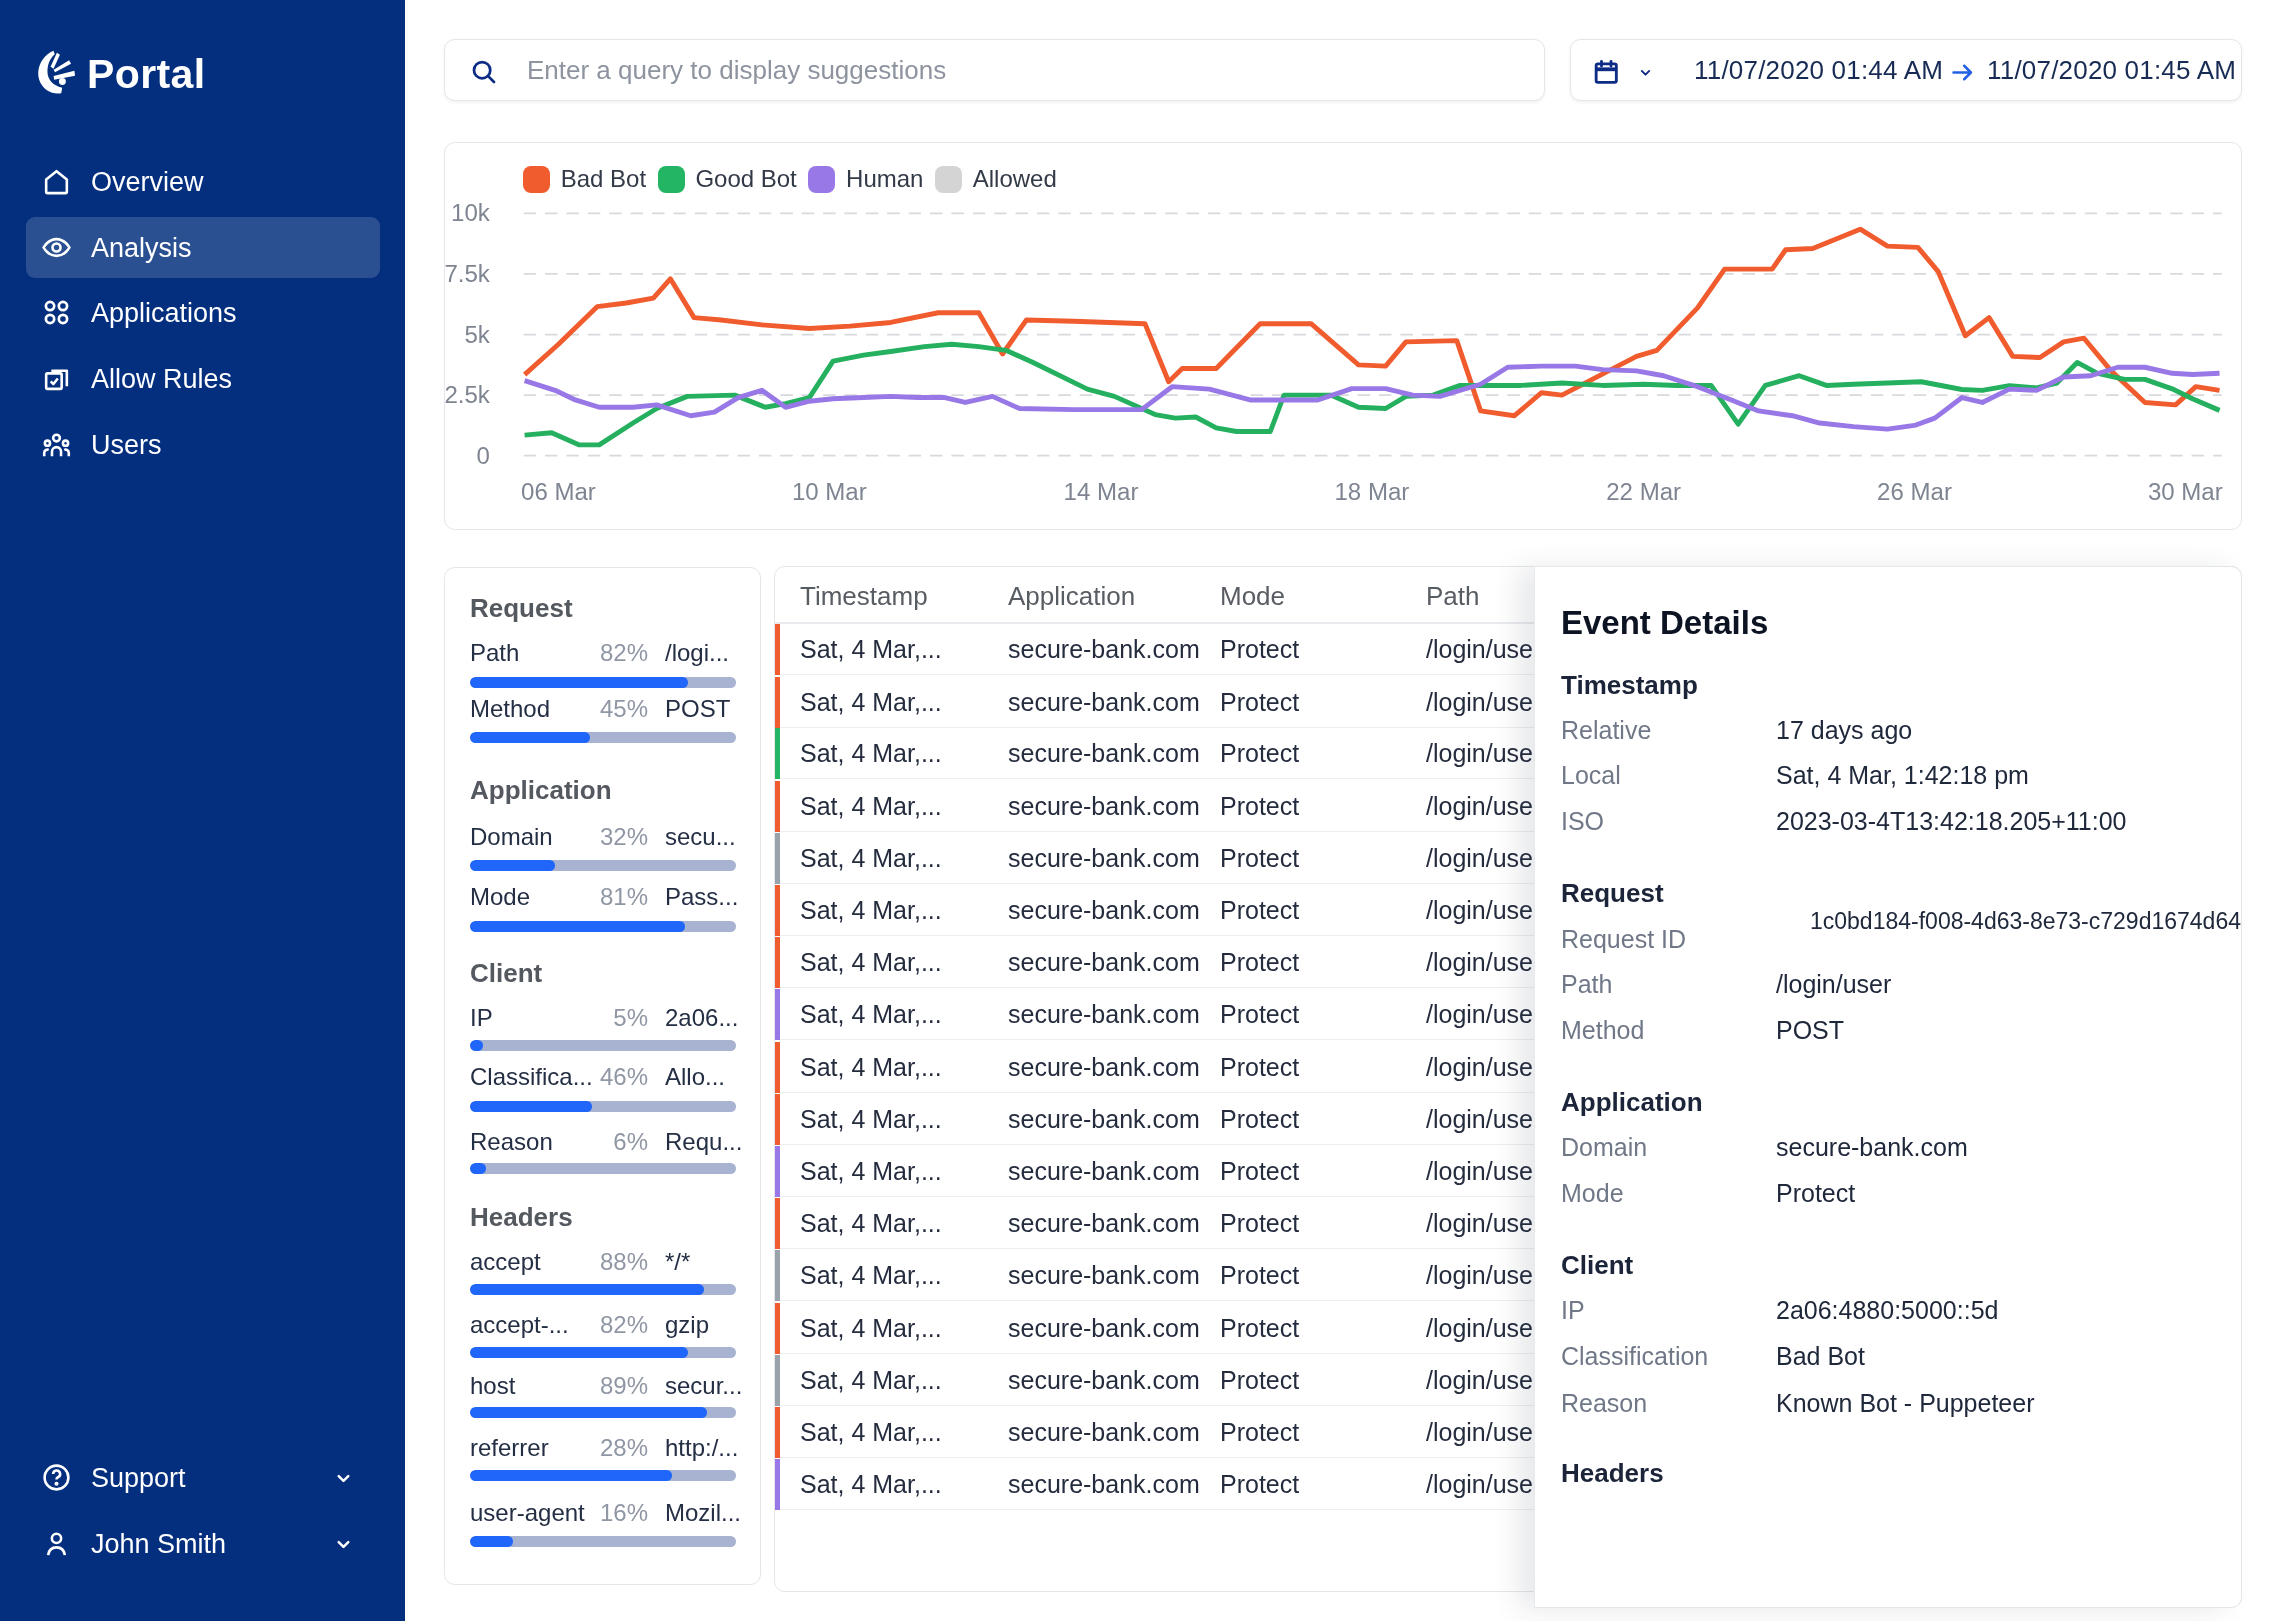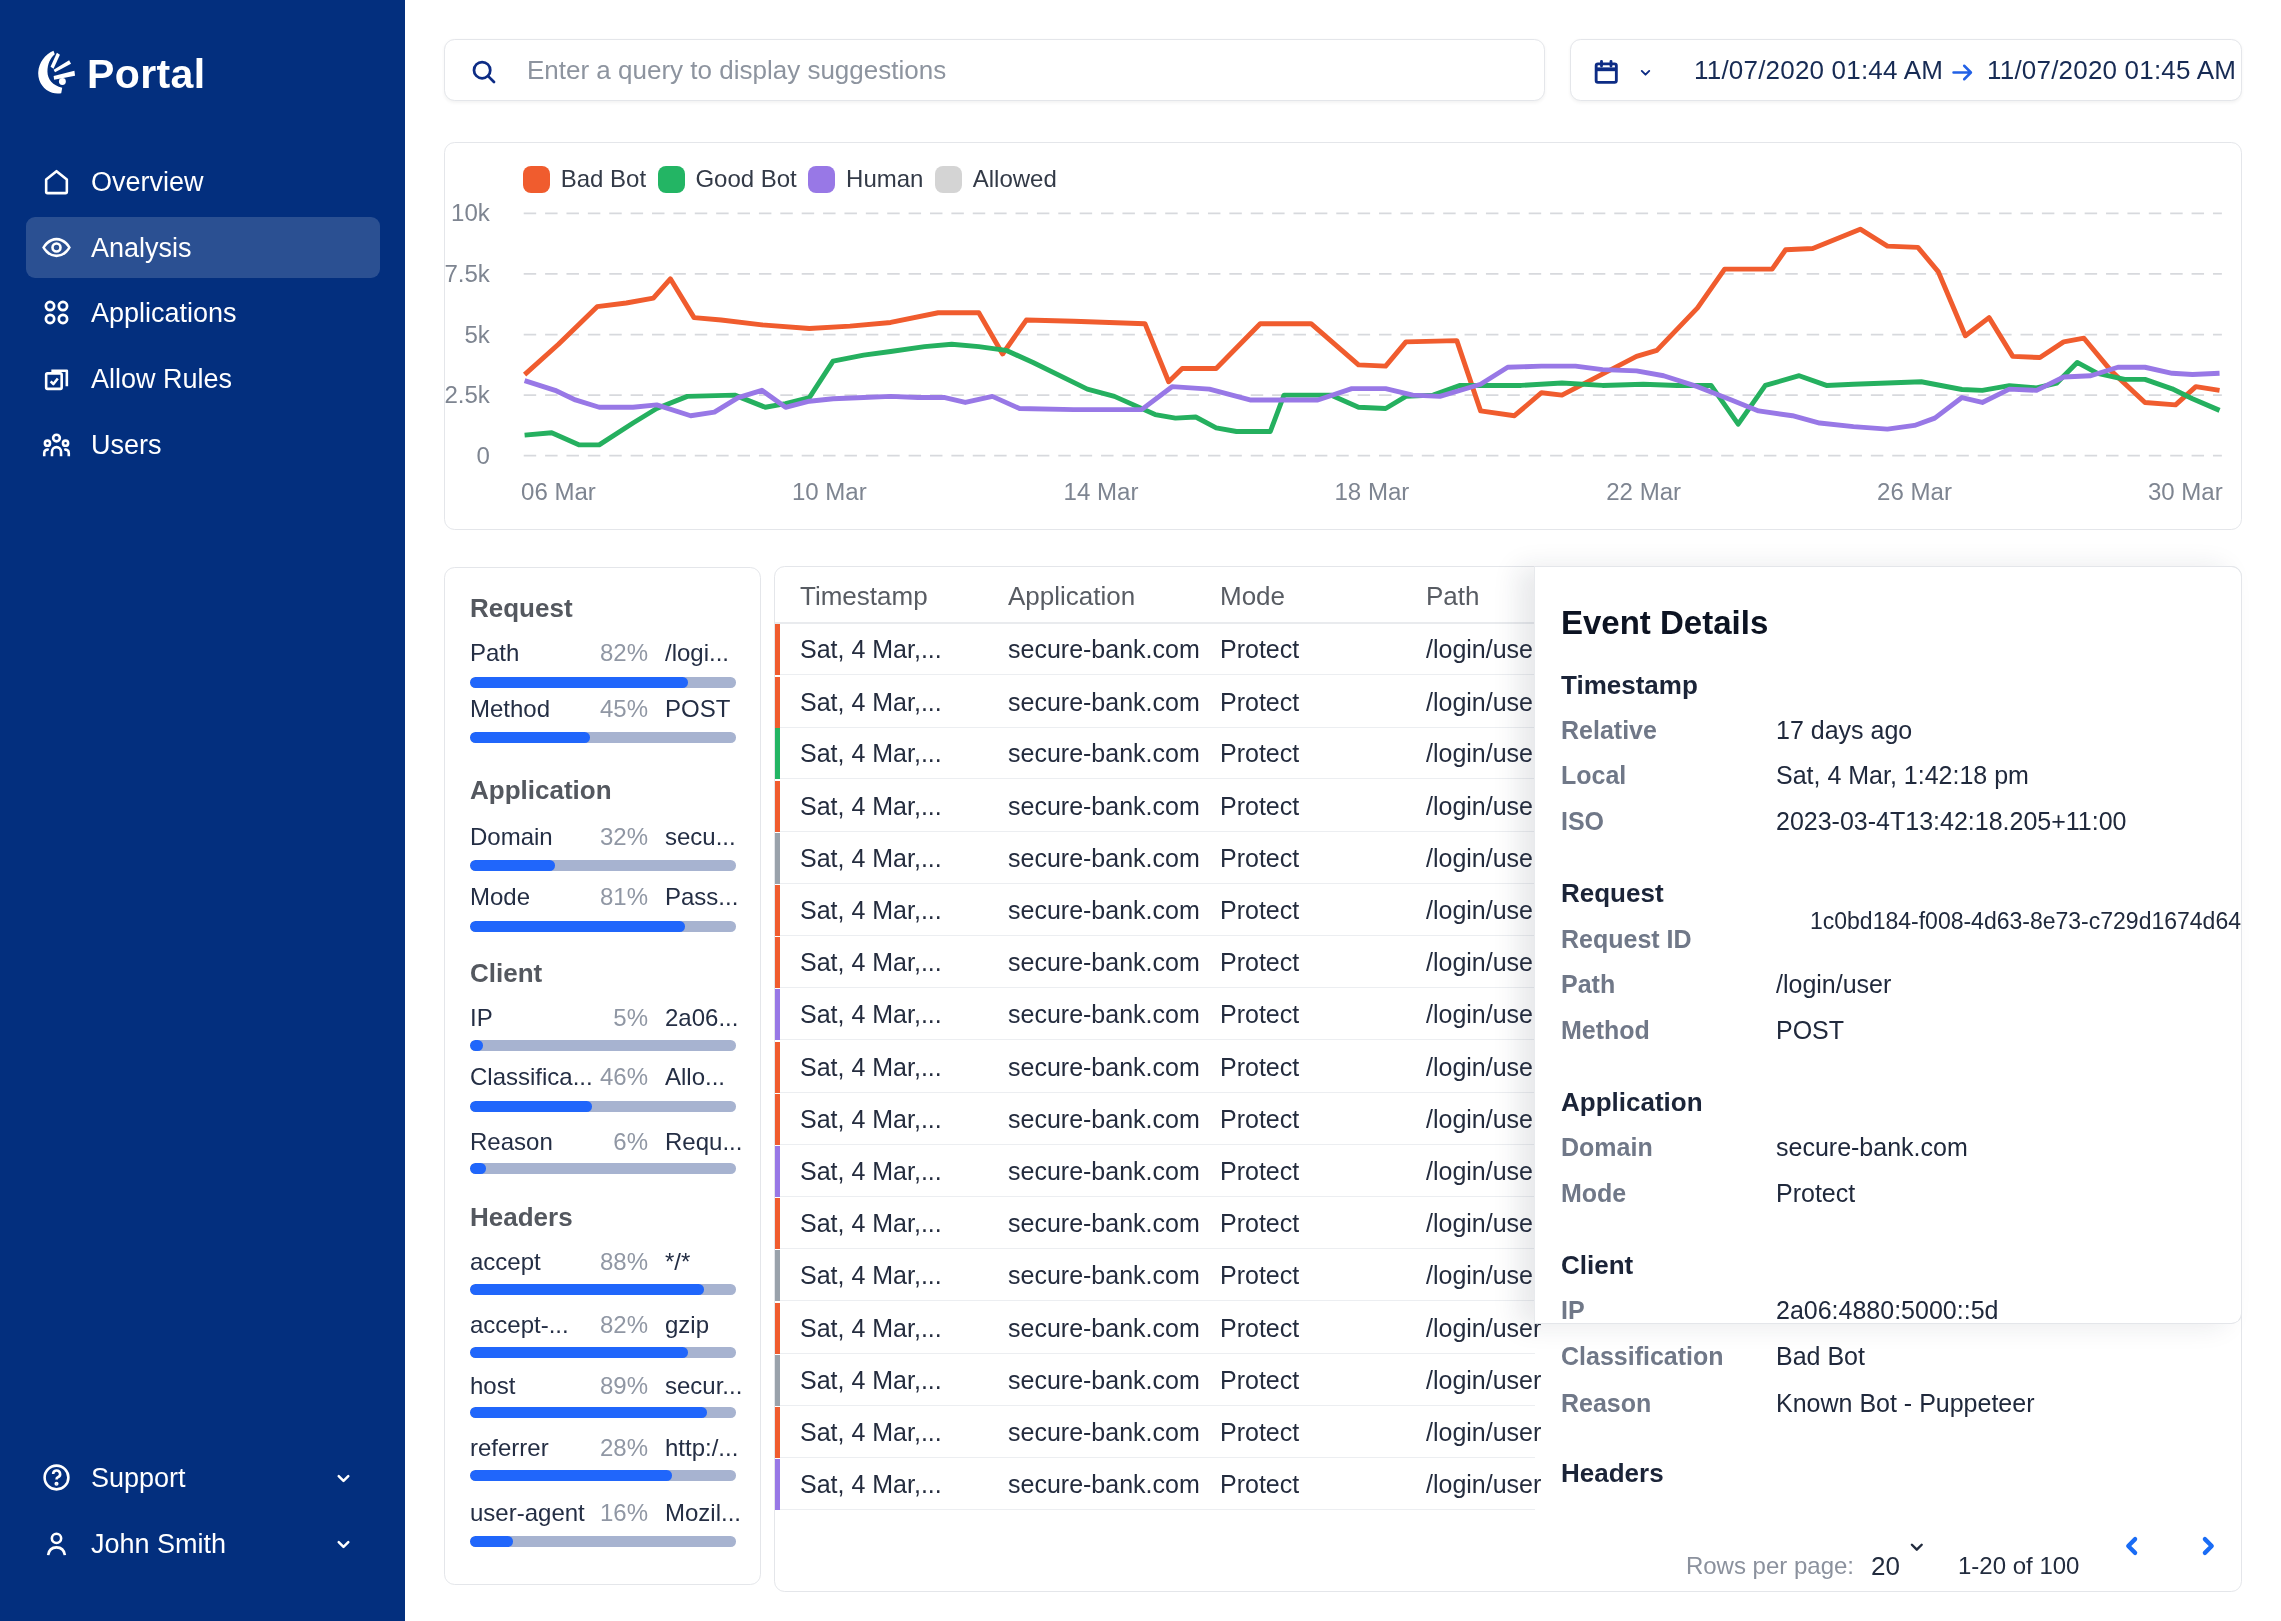--- a/index.html
+++ b/index.html
@@ -33,24 +33,24 @@
   .srow-v { position:absolute; left:220px; font-size:24px; color:#242e44; white-space:nowrap;}
   .bar { position:absolute; left:25px; width:266px; height:10.7px; border-radius:5.3px; background:#a7b3d0; overflow:hidden;}
   .bar i { display:block; height:10.7px; border-radius:5.3px; background:#2066fb; }
   
   .tablecard { left:774px; top:566px; width:1468px; height:1026px; overflow:hidden;}
   .th { position:absolute; font-size:26px; color:#585c63; white-space:nowrap;}
   .trow { position:absolute; left:0; width:760px; height:51px; border-bottom:1.8px solid #eceef1; }
   .strip { position:absolute; left:0; top:0; width:5.3px; height:51px; }
   .td { position:absolute; top:50%; transform:translateY(-50%); font-size:25px; color:#242c3e; white-space:nowrap;}
   
-  .eventcard { left:1534px; top:566px; width:708px; height:758px; border-radius:0 10.7px 10.7px 0; border-left:1.8px solid #e8eaed; box-shadow:-16px 1.8px 27px rgba(25,35,60,0.10); }
+  .eventcard { left:1534px; top:566px; width:708px; height:1042px; border-radius:0 10.7px 10.7px 0; border-left:1.8px solid #e8eaed; box-shadow:-16px 1.8px 27px rgba(25,35,60,0.10); }
   .ed-title { position:absolute; left:26px; top:32px; font-size:33px; font-weight:bold; color:#0c1322; }
   .ed-sec { position:absolute; left:26px; font-size:26px; font-weight:bold; color:#1b2438; }
-  .ed-k { position:absolute; left:26px; font-size:25px; font-weight:bold; color:#707888; white-space:nowrap;}
+  .ed-k { position:absolute; left:26px; font-size:25px; font-weight:normal; color:#707888; white-space:nowrap;}
   .ed-v { position:absolute; left:241px; font-size:25px; color:#20293c; white-space:nowrap;}
   
   .pag { position:absolute; font-size:24px; color:#8b919d; white-space:nowrap;margin-top:21px;}
 </style>
 </head>
 <body>
 <div class="sidebar">
   <svg class="logo" style="left:38px;top:50px;" width="38" height="44" viewBox="0 0 43 49">
     <g fill="#fff">
       <path d="M17.5,0.5 C8,4.5 1,14 0.3,24.5 C-0.5,35.5 6.5,45 16,48 C19.8,49.1 23.5,49 26.3,48.5 L27.4,42.3 C16.5,40 10.8,32.6 10.7,24.3 C10.6,15.8 13.8,8.6 19,4.3 Z"></path>

